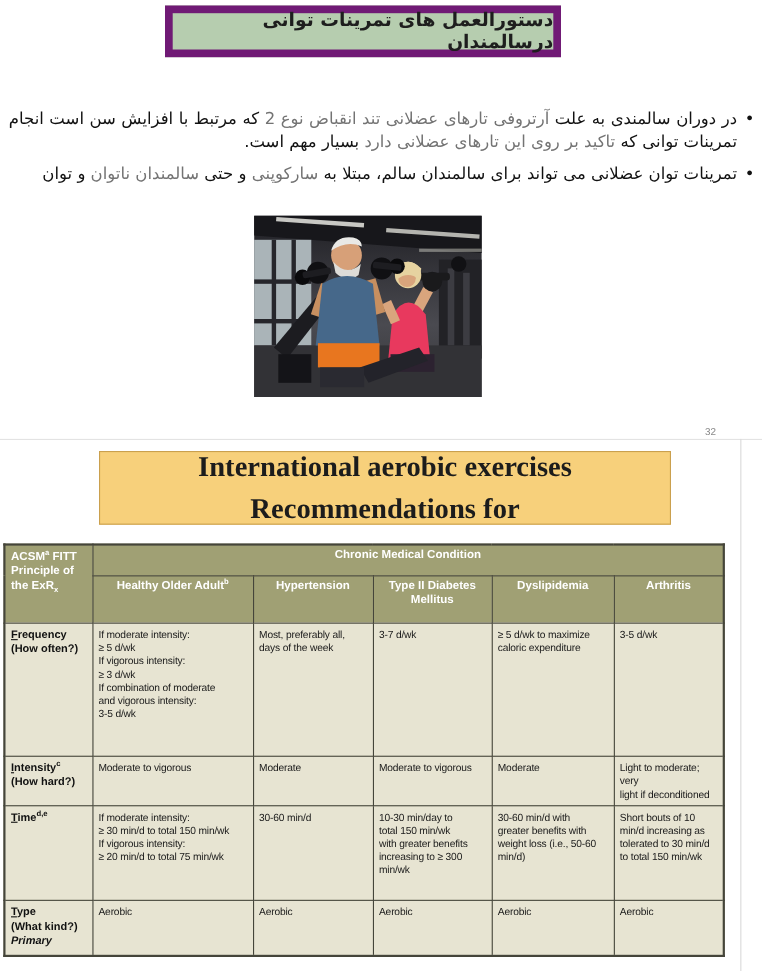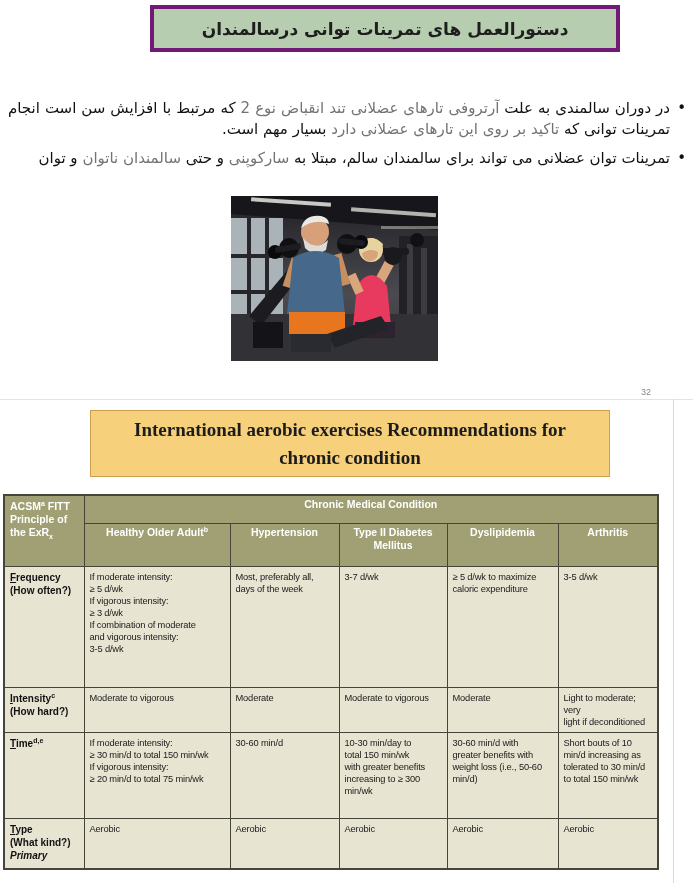--- a/index.html
+++ b/index.html
@@ -1,21 +1,21 @@
 <!DOCTYPE html>
 <html lang="fa"><head>
 <meta charset="utf-8">
 <style>
   html,body{margin:0;padding:0;background:#ffffff;}
   .page{position:relative;width:693px;height:883px;background:#fff;overflow:hidden;
         font-family:"Liberation Sans","DejaVu Sans",sans-serif;}
 
   
-  .s1-title{position:absolute;left:150px;top:5px;width:470px;height:47px;
-    background:#b6cdaf;border:4px solid #701a75;box-sizing:border-box;
+  .s1-title{position:absolute;left:150px;top:5px;width:360px;height:47px;
+    background:#b6cdaf;border:7px solid #701a75;box-sizing:border-box;
     display:flex;align-items:center;justify-content:center;
     font-family:"DejaVu Sans",sans-serif;font-weight:bold;font-size:17px;color:#1e1e1e;
     direction:rtl;}
   .bullets{position:absolute;left:8px;top:98px;width:678px;direction:rtl;
     font-family:"DejaVu Sans",sans-serif;font-size:15px;line-height:1.42;color:#111;
     text-align:justify;}
   .bullet{position:relative;padding-right:16px;margin-bottom:7px;}
   .bullet .dot{position:absolute;right:0;top:0;}
   .red{color:#737373;}
   .pagenum{position:absolute;font-size:9px;color:#8a8a8a;}
@@ -25,21 +25,21 @@
   .photo{position:absolute;left:231px;top:196px;width:207px;height:165px;z-index:2;}
   .photo svg{display:block;}
 
   .divider-h{position:absolute;left:0;top:399px;width:693px;height:1px;background:#e3e3e3;}
   .divider-v{position:absolute;left:673px;top:399px;width:1px;height:484px;background:#d9d9d9;}
 
   
   .s2-title{position:absolute;left:90px;top:410px;width:520px;height:67px;
     background:#f7d07b;border:1px solid #caa04e;box-sizing:border-box;
     display:flex;flex-direction:column;align-items:center;justify-content:center;
-    font-family:"Liberation Serif","DejaVu Serif",serif;font-weight:bold;font-size:19px;
+    font-family:"Liberation Serif","DejaVu Serif",serif;font-weight:bold;font-size:26px;
     color:#1c1c1c;line-height:1.45;text-align:center;}
 
   table.rx{position:absolute;left:3px;top:494px;width:654px;border-collapse:collapse;
     table-layout:fixed;z-index:1;background:#e7e4d2;}
   table.rx td,table.rx th{border:1px solid #45453a;vertical-align:top;box-sizing:border-box;}
   table.rx{border:2px solid #45453a;}
   th.olive{background:#a0a074;color:#ffffff;font-weight:bold;font-size:10.5px;
     text-align:center;vertical-align:middle;padding:2px 3px;line-height:1.25;}
   th.corner{text-align:left;padding:4px 5px;vertical-align:top;font-size:10.5px;}
   td.body{background:#e7e4d2;font-size:9.3px;letter-spacing:-0.15px;line-height:1.3;
@@ -143,21 +143,20 @@
   </div>
 
   <div class="pagenum p1">32</div>
   <div class="pagenum p2">23</div>
 
   <div class="divider-h"></div>
   <div class="divider-v"></div>
 
   <div class="s2-title">
     <div>International aerobic exercises Recommendations for</div>
-    <div>chronic condition</div>
   </div>
 
   <table class="rx">
     <colgroup>
       <col style="width:80px">
         <col style="width:146px">
         <col style="width:109px">
       <col style="width:108px">
         <col style="width:111px">
         <col style="width:100px">

